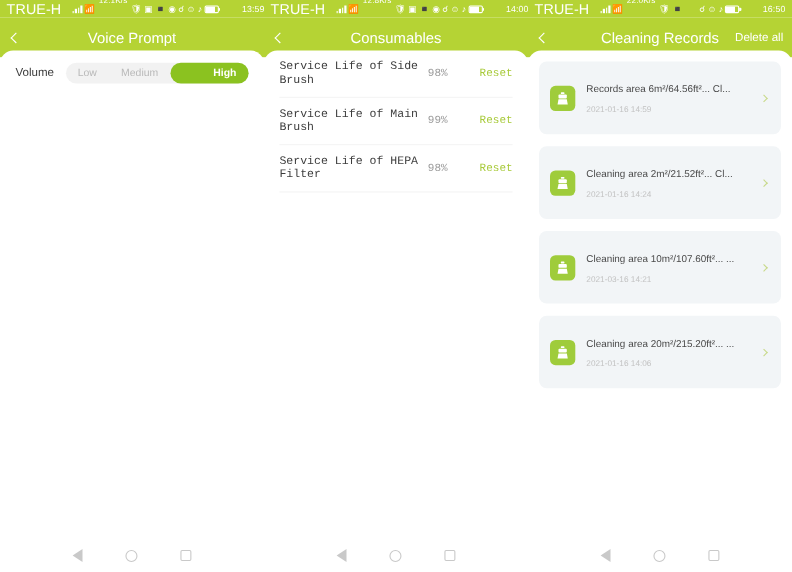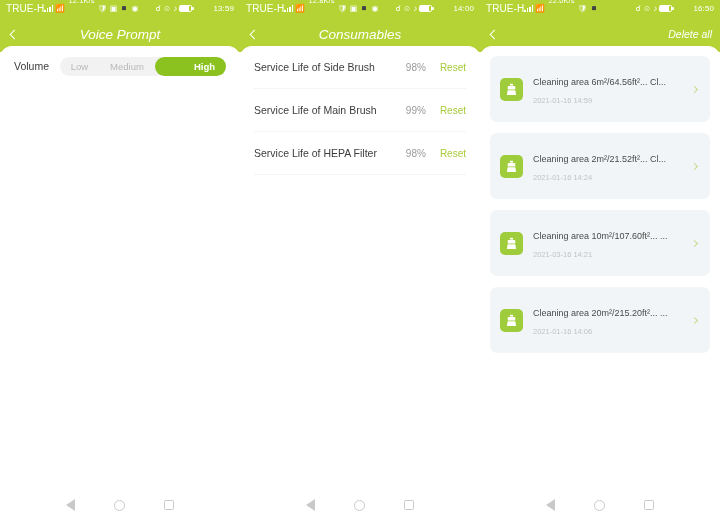--- a/index.html
+++ b/index.html
@@ -27,21 +27,21 @@
     height: 16px;
     background: #b5d334;
     display: flex;
     align-items: center;
     padding: 0 6px;
     font-size: 8px;
     color: #ffffff;
     letter-spacing: 0.1px;
     white-space: nowrap;
   }
-  .sb-carrier { font-size: 10px; margin-right: 0; }
+  .sb-carrier { font-size: 13px; margin-right: 10px; }
   .sb-ico { margin-right: 2px; display: inline-flex; align-items: center; }
   .sb-speed { font-size: 7.5px; margin: 0 3px 16px 1px; }
   .sb-spacer { flex: 1; }
   .sb-time { font-size: 8px; margin-left: 19px; }
   .sig { display: inline-block; width: 9px; height: 7px; position: relative; }
   .sig i {
     position: absolute; bottom: 0; width: 1.6px; background: #ffffff; display:block;
   }
   .sig i:nth-child(1) { left: 0;   height: 2px; }
   .sig i:nth-child(2) { left: 2.4px; height: 3.4px; }
@@ -58,21 +58,20 @@
   }
 
   
   .header {
     height: 36px;
     background: #b5d334;
     display: flex;
     align-items: center;
     position: relative;
     padding: 0 8px;
-    font-style: italic;
   }
   .back-btn {
     width: 20px; height: 24px;
     display: flex; align-items: center; justify-content: flex-start;
     cursor: pointer;
   }
   .chev-left {
     width: 7px; height: 7px;
     border-left: 1.6px solid #ffffff;
     border-bottom: 1.6px solid #ffffff;
@@ -138,28 +137,29 @@
     padding-left: 39px;
   }
 
   
   .cons-list { padding: 0 14px; }
   .cons-row {
     display: flex;
     align-items: center;
     height: 43px;
     border-bottom: 1px solid #f4f4f4;
+    font-family: Liberation Mono, monospace;
   }
   .cons-row:last-child { border-bottom: 1px solid #f4f4f4; }
   .cons-name { font-size: 10.5px; color: #3c3c3c; }
   .cons-pct {
     margin-left: auto;
     font-size: 10px;
     color: #9a9a9a;
-    margin-right: 14px;
+    margin-right: 29px;
   }
   .cons-reset {
     font-size: 10px;
     color: #a8ca3a;
     cursor: pointer;
   }
 
   
   .rec-list { padding: 10px 10px 0 10px; }
   .rec-card {
@@ -365,36 +365,37 @@
       <span class="sb-ico">
           <span class="batt"></span>
         </span>
       <span class="sb-time">16:50</span>
     </div>
 
     <div class="header">
       <div class="back-btn">
         <span class="chev-left"></span>
       </div>
+      <div class="header-title">Cleaning Records</div>
       <div class="header-action">Delete all</div>
     </div>
 
     <div class="sheet">
       <div class="rec-list">
 
         <div class="rec-card">
           <span class="rec-icon">
             <svg width="13" height="13" viewBox="0 0 24 24" fill="#ffffff">
               <rect x="9" y="1.5" width="6" height="3" rx="1"></rect>
               <rect x="5" y="5.5" width="14" height="6.5" rx="1.6"></rect>
               <path d="M5 13.5 h14 l1.6 8.5 H3.4 Z"></path>
             </svg>
           </span>
           <span class="rec-text">
-            <span class="rec-title">Cleaning area 6m²/64.56ft²... Cl...</span>
+            <span class="rec-title">Records area 6m²/64.56ft²... Cl...</span>
             <span class="rec-date">2021-01-16 14:59</span>
           </span>
           <span class="chev-right"></span>
         </div>
 
         <div class="rec-card">
           <span class="rec-icon">
             <svg width="13" height="13" viewBox="0 0 24 24" fill="#ffffff">
               <rect x="9" y="1.5" width="6" height="3" rx="1"></rect>
               <rect x="5" y="5.5" width="14" height="6.5" rx="1.6"></rect>

